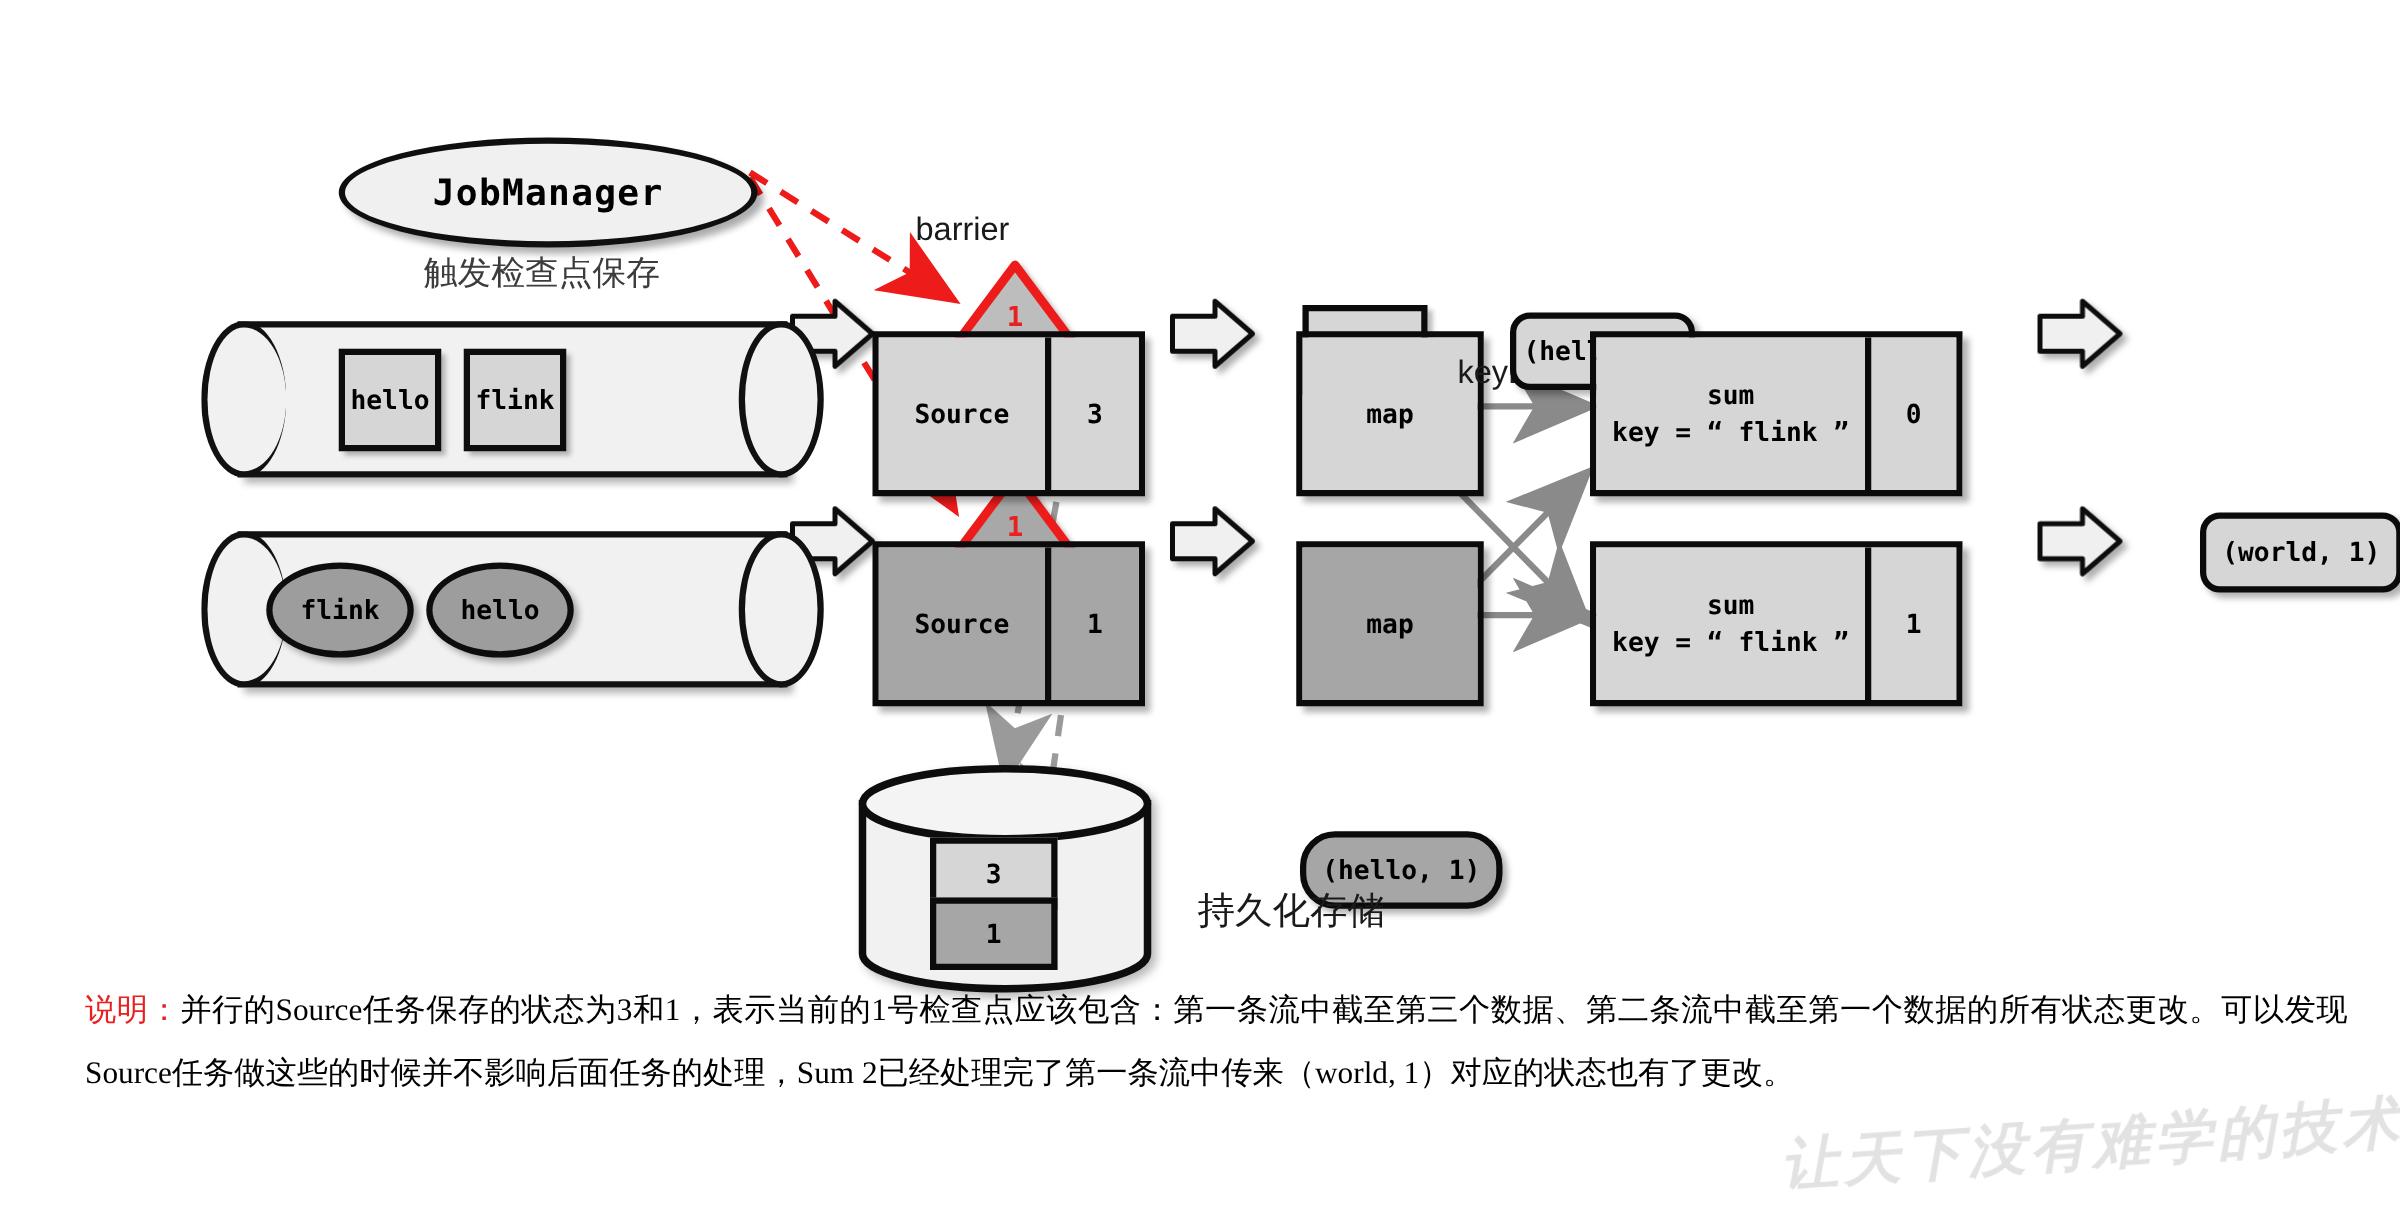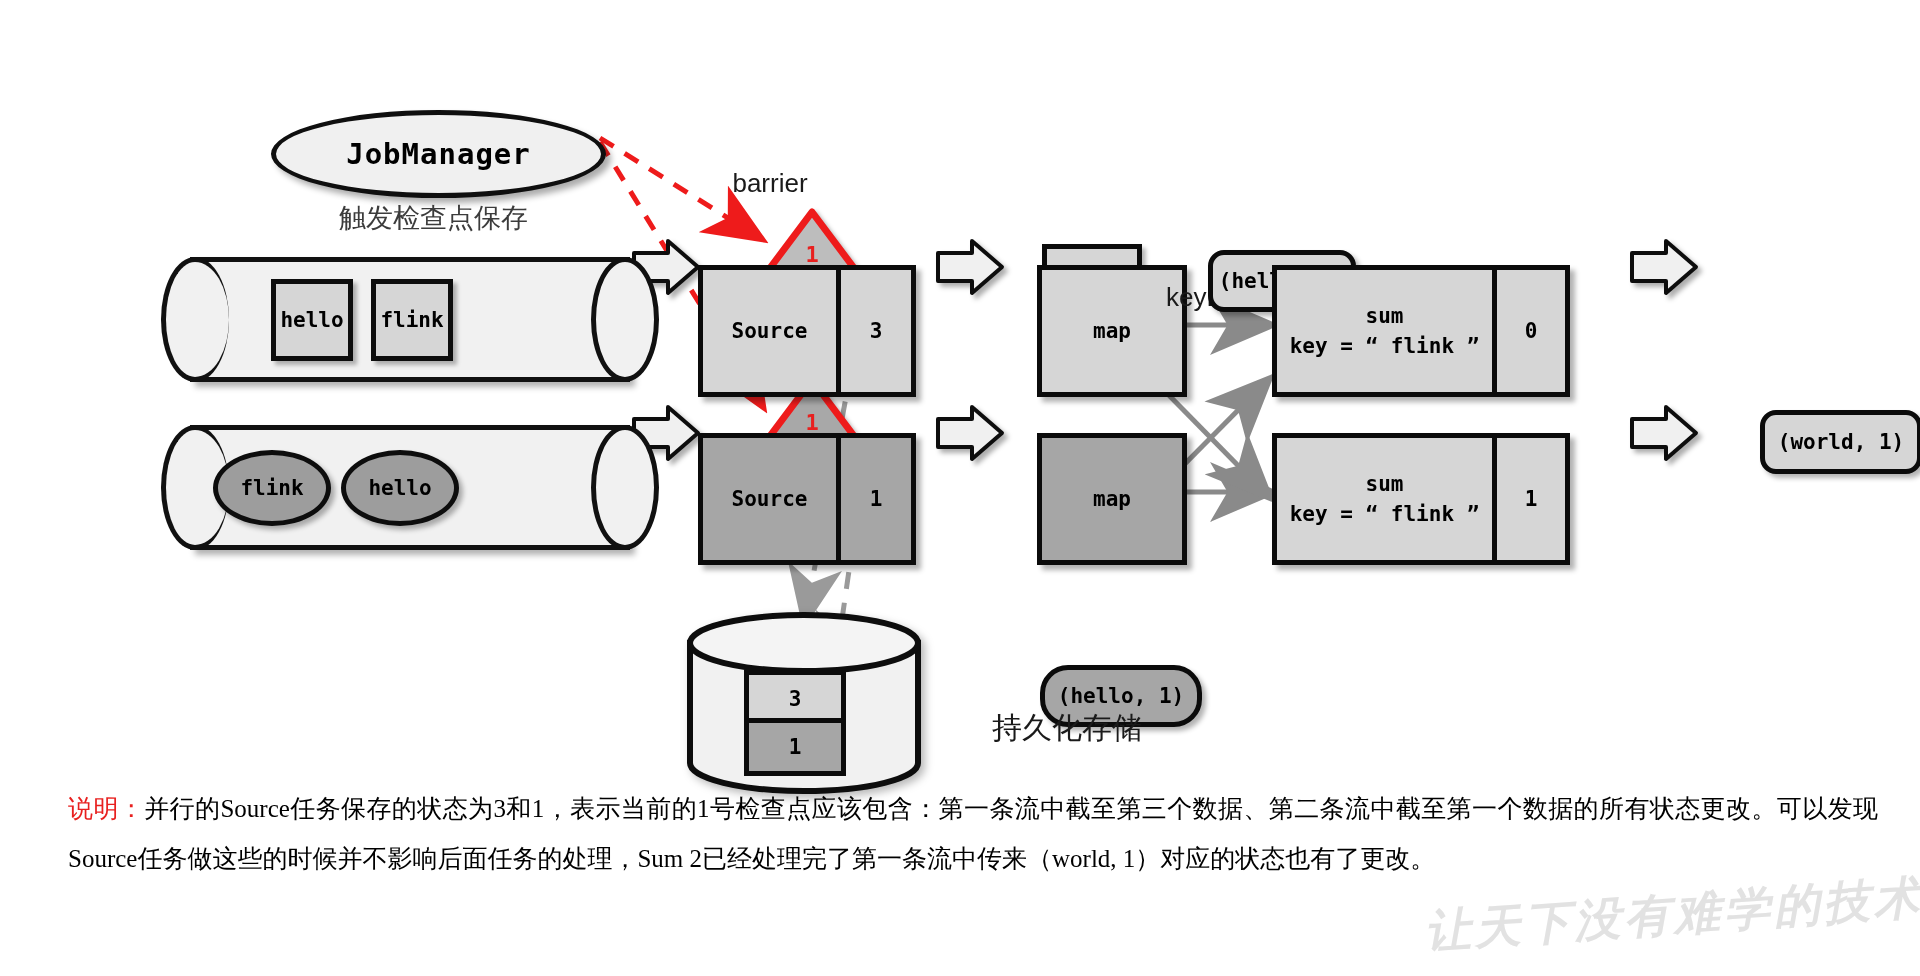--- a/index.html
+++ b/index.html
@@ -104,21 +104,21 @@
   .pillbox{
     border:5px solid #0b0b0b;border-radius:16px;
     display:flex;align-items:center;justify-content:center;
     font-family:"DejaVu Sans Mono", monospace;font-weight:bold;font-size:21px;color:#000;
     box-shadow:4px 4px 5px rgba(0,0,0,0.30);
   }
   .pillbox.light{background:#d6d6d6;}
   .pillbox.dark{background:#a6a6a6;border-radius:28px;}
 
   .storelabel{
-    font-family:Liberation Mono, monospace;font-size:30px;color:#1a1a1a;white-space:nowrap;margin-left:34px;
+    font-family:Liberation Mono, monospace;font-size:30px;color:#1a1a1a;white-space:nowrap;
   }
   .keyby-label{
     font-family:"Liberation Sans", sans-serif;font-size:26px;color:#1a1a1a;
   }
   .barrier-num{
     position:absolute;width:100%;text-align:center;top:34px;
     font-family:"DejaVu Sans Mono", monospace;font-weight:bold;font-size:22px;color:#e8201f;
   }
   .store-cell{
     width:92px;height:48px;border:5px solid #0b0b0b;

